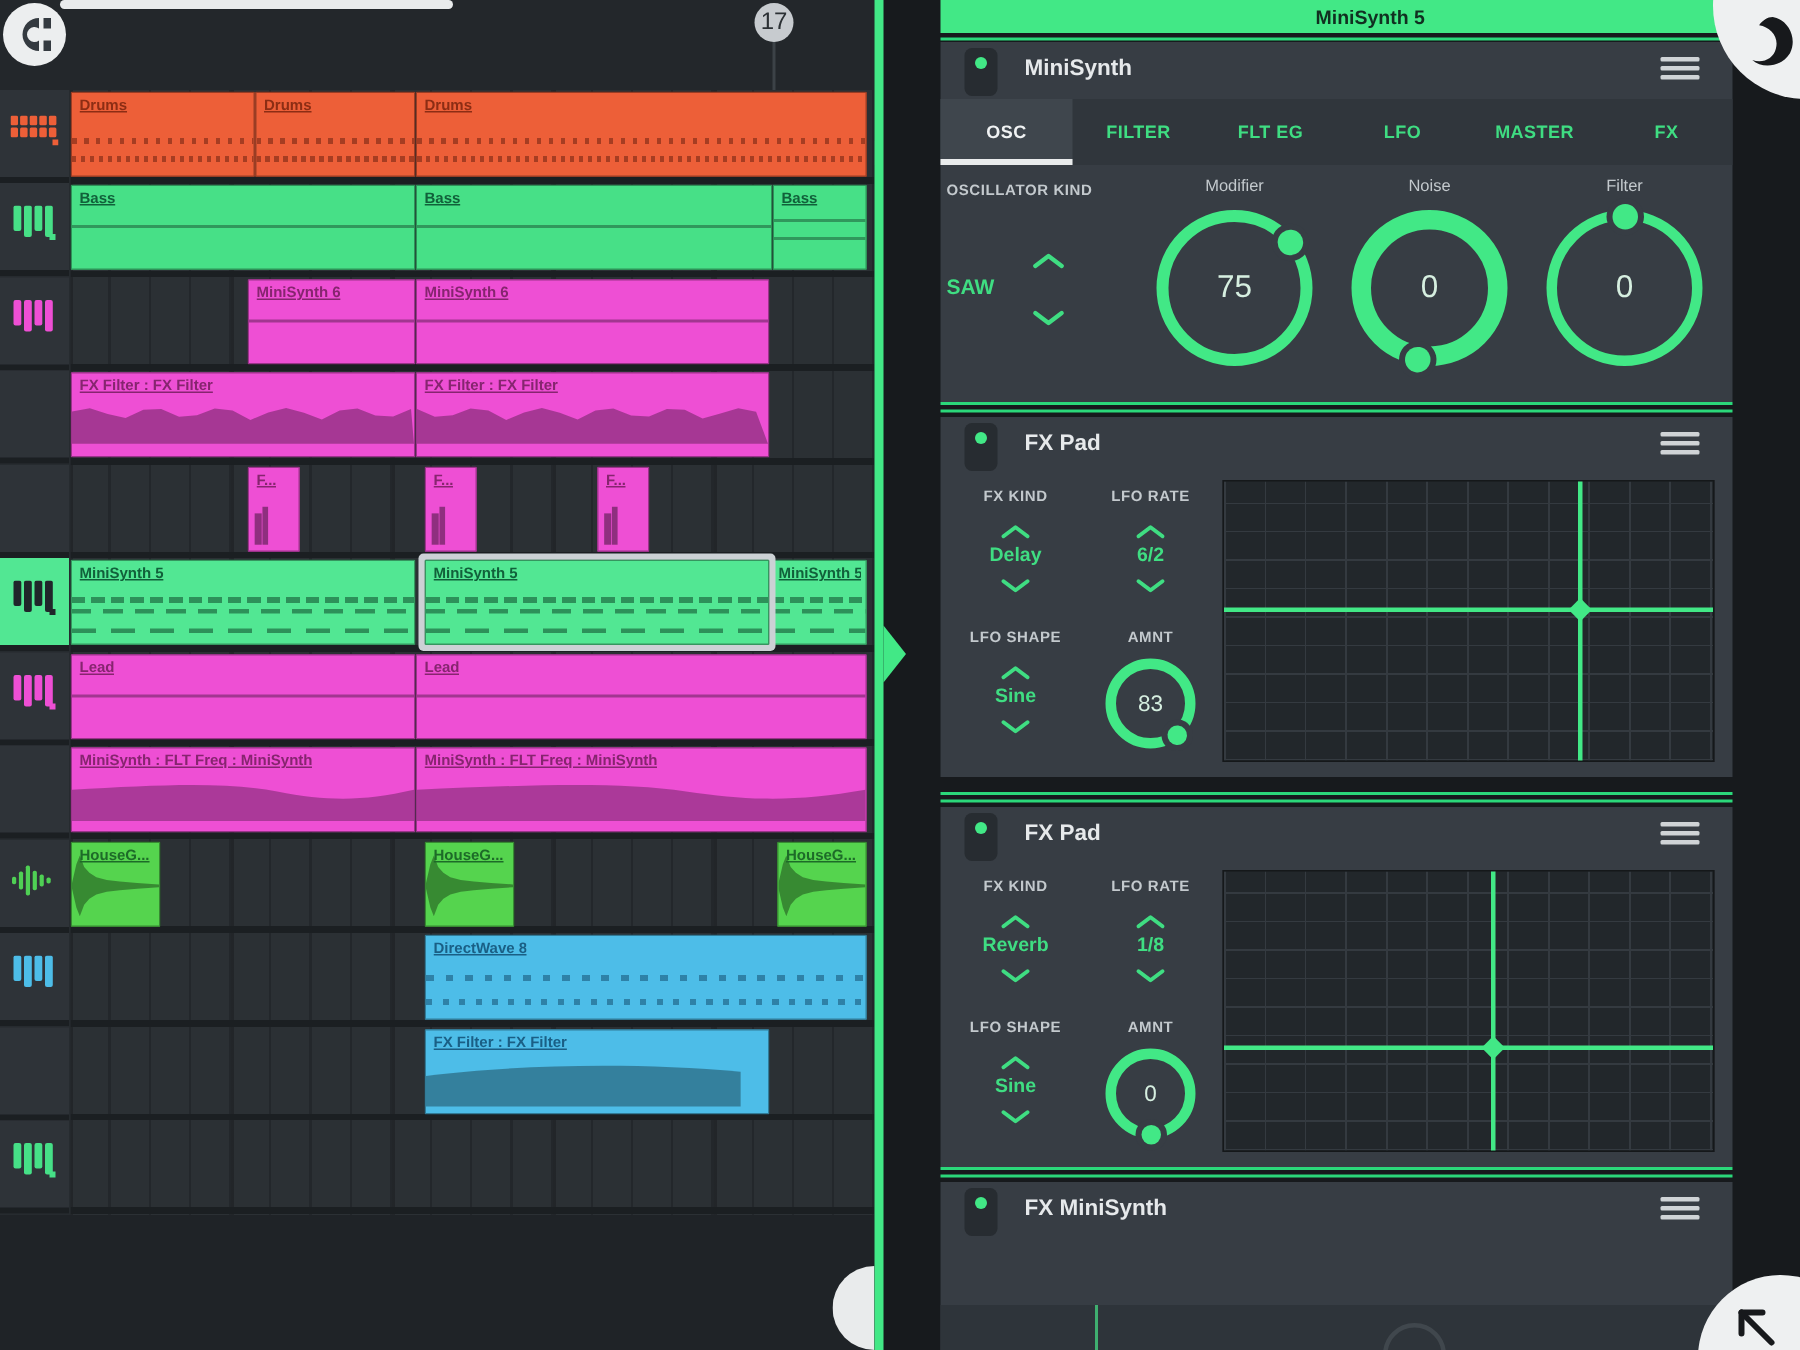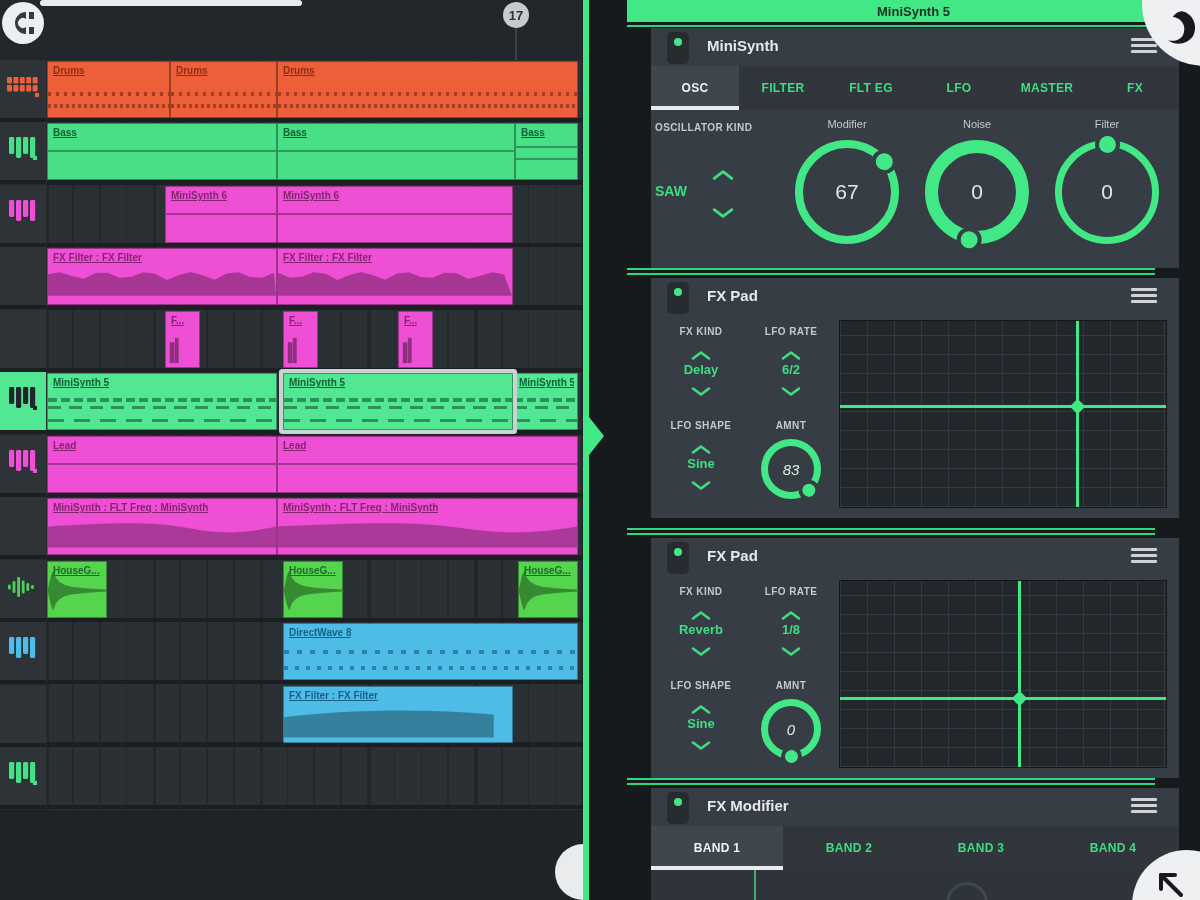--- a/index.html
+++ b/index.html
@@ -9,21 +9,21 @@
   
   .left-pane{position:absolute;left:0;top:0;width:583px;height:900px;background:#23272b;overflow:hidden;}
   .top-scrollbar{position:absolute;left:40px;top:0;width:262px;height:6px;background:#e9ebec;border-radius:3px;}
   .logo-circle{position:absolute;left:2px;top:2px;width:42px;height:42px;border-radius:50%;background:#eceeef;z-index:6;}
   .logo-circle svg{position:absolute;left:8px;top:8px;}
   .ruler{position:absolute;left:0;top:0;width:583px;height:60px;background:#23272b;border-bottom:2px solid #191d20;}
   .ruler-ticks{position:absolute;left:47px;right:0;top:94px;height:16px;
     background:repeating-linear-gradient(90deg,#3b4146 0 2px,transparent 2px 26.8px);}
   .marker-line{position:absolute;left:515px;top:26px;width:2px;height:34px;background:#3c4247;}
   .marker-bubble{position:absolute;left:503px;top:2px;width:26px;height:26px;border-radius:50%;
-    background:#c7cbcf;color:#2b3034;font-size:13px;font-weight:bold;display:flex;align-items:center;justify-content:center;z-index:5;}
+    background:#c7cbcf;color:#2b3034;font-size:16px;font-weight:normal;display:flex;align-items:center;justify-content:center;z-index:5;}
   .grid-underlay{position:absolute;left:47px;top:60px;width:536px;height:750px;
     background:
       repeating-linear-gradient(180deg,transparent 0 58px,#1b1f22 58px 62.45px),
       repeating-linear-gradient(90deg,rgba(0,0,0,.22) 0 2px,transparent 2px 107.2px),
       repeating-linear-gradient(90deg,#2b3034 0 25.3px,#23272b 25.3px 26.8px);}
   .below-tracks{position:absolute;left:0;top:810px;width:583px;height:90px;background:#1f2327;}
   .icon-col{position:absolute;left:0;top:60px;width:47px;height:750px;background:#262b2f;}
   .icon-cell{position:absolute;left:0;width:46px;height:58px;background:#2e3338;display:flex;align-items:center;justify-content:center;border-bottom:4px solid #1b1f22;}
   .icon-cell.sel{background:#52e793;}
   .clip{position:absolute;border:1px solid rgba(0,0,0,.35);box-sizing:border-box;overflow:hidden;border-radius:1px;}
@@ -50,21 +50,21 @@
   .divider{position:absolute;left:583px;top:0;width:6px;height:900px;background:#42e886;z-index:8;}
   .pane-arrow{position:absolute;left:589px;top:417px;width:0;height:0;z-index:9;
     border-left:15px solid #42e886;border-top:19px solid transparent;border-bottom:19px solid transparent;}
   .half-handle{position:absolute;left:555px;top:844px;width:28px;height:58px;overflow:hidden;z-index:7;}
   .half-handle i{position:absolute;left:0;top:0;width:56px;height:56px;border-radius:50%;background:#e9ebec;display:block;}
   
   .right-pane{position:absolute;left:589px;top:0;width:611px;height:900px;background:#171a1d;}
   .cs-titlebar{position:absolute;left:38px;top:0;width:573px;height:22px;background:#42e886;
     display:flex;align-items:center;justify-content:center;font-size:13px;font-weight:bold;color:#113021;}
   .cs-underline{position:absolute;left:38px;top:25px;width:573px;height:2px;background:#2bd87a;}
-  .panel{position:absolute;left:38px;width:528px;background:#373d44;margin-left:24px;}
+  .panel{position:absolute;left:38px;width:528px;background:#373d44;}
   .p-head{position:absolute;left:0;top:0;width:100%;height:38px;}
   .toggle{position:absolute;left:16px;top:4px;width:22px;height:32px;border-radius:5px;background:#272c31;}
   .tdot{position:absolute;left:7px;top:6px;width:8px;height:8px;border-radius:50%;background:#42e886;}
   .p-title{position:absolute;left:56px;top:9px;font-size:15px;font-weight:bold;color:#e6e9eb;margin:0;}
   .menu-icon{position:absolute;right:22px;top:10px;width:26px;height:18px;}
   .menu-icon i{display:block;height:3px;margin-bottom:3px;background:#cfd3d6;border-radius:1px;}
   .tabs{position:absolute;left:0;width:100%;height:44px;background:#30363c;display:flex;}
   .tab{position:relative;flex:1;display:flex;align-items:center;justify-content:center;
     font-size:12px;font-weight:bold;color:#3fdd82;letter-spacing:.3px;}
   .tab.active{background:#3f464d;color:#f0f2f3;}
@@ -89,21 +89,21 @@
   .kval{font-size:21px;color:#d6efe0;}
   .kdot{position:absolute;left:50%;top:50%;width:17px;height:17px;margin:-8.5px 0 0 -8.5px;border-radius:50%;
     background:#42e886;box-shadow:0 0 0 4px #373d44;transform:rotate(var(--a)) translateY(-48px);}
   
   .fx-controls{position:absolute;left:0;top:42px;width:188px;height:200px;}
   .fxc{position:absolute;width:96px;text-align:center;}
   .fxc .sel-label{margin-top:0;}
   .fxc .chev.up{margin-top:10px;}
   .fxc-val{display:block;margin-top:3px;font-size:13px;font-weight:bold;color:#3fdd82;}
   .amnt-circ{position:relative;margin:8px auto 0;width:60px;height:60px;border-radius:50%;
-    border:7px solid #42e886;box-sizing:border-box;display:flex;align-items:center;justify-content:center;font-style:italic;}
+    border:7px solid #42e886;box-sizing:border-box;display:flex;align-items:center;justify-content:center;}
   .amnt-circ .kval{font-size:15px;}
   .amnt-circ .kdot{width:13px;height:13px;margin:-6.5px 0 0 -6.5px;transform:rotate(var(--a)) translateY(-27px);}
   .xypad{position:absolute;left:188px;top:42px;width:328px;height:188px;border:1px solid #15181a;box-sizing:border-box;
     background:
       repeating-linear-gradient(90deg,#343a40 0 1px,transparent 1px 27px),
       repeating-linear-gradient(0deg,#343a40 0 1px,transparent 1px 19px),
       #22272b;}
   .cross-v{position:absolute;top:0;bottom:0;width:3px;margin-left:-1.5px;background:#42e886;left:calc(var(--px)*100%);}
   .cross-h{position:absolute;left:0;right:0;height:3px;margin-top:-1.5px;background:#42e886;top:calc(var(--py)*100%);}
   .cross-dot{position:absolute;width:11px;height:11px;margin:-5.5px 0 0 -5.5px;background:#42e886;
@@ -393,21 +393,21 @@
               </svg></span>
           <span class="sel-value">SAW</span>
           <span class="chev down"><svg viewBox="0 0 20 10" width="22" height="12">
                 <polyline points="2,2 10,8 18,2" fill="none" stroke="currentColor" stroke-width="2.6" stroke-linecap="round" stroke-linejoin="round"></polyline>
               </svg></span>
         </div>
         <div class="kwrap" style="left:131px;">
           <span class="klabel">Modifier</span>
           <div class="kcirc" style="--a:50deg">
               <span class="kdot"></span>
-              <span class="kval">67</span>
+              <span class="kval">75</span>
             </div>
         </div>
         <div class="kwrap" style="left:261px;">
           <span class="klabel">Noise</span>
           <div class="kcirc thick" style="--a:190deg">
               <span class="kdot"></span>
               <span class="kval">0</span>
             </div>
         </div>
         <div class="kwrap" style="left:391px;">
@@ -537,33 +537,27 @@
         <i class="cross-dot"></i>
       </div>
     </section>
     <div class="sep" style="top:778px;"></div>
 
     <section class="panel" style="top:788px;height:112px;">
       <header class="p-head">
         <span class="toggle">
             <span class="tdot"></span>
           </span>
-        <h2 class="p-title">FX Modifier</h2>
+        <h2 class="p-title">FX MiniSynth</h2>
         <span class="menu-icon">
             <i></i>
             <i></i>
             <i></i>
           </span>
       </header>
-      <nav class="tabs" style="top:38px;">
-        <span class="tab active">BAND 1</span>
-        <span class="tab">BAND 2</span>
-        <span class="tab">BAND 3</span>
-        <span class="tab">BAND 4</span>
-      </nav>
       <div class="eq-strip">
         <i class="eq-vline"></i>
         <i class="eq-knob-ghost"></i>
       </div>
     </section>
   </div>
 
   <div class="fl-circle">
     <span>
       <svg width="46" height="46" viewBox="0 0 40 40">

